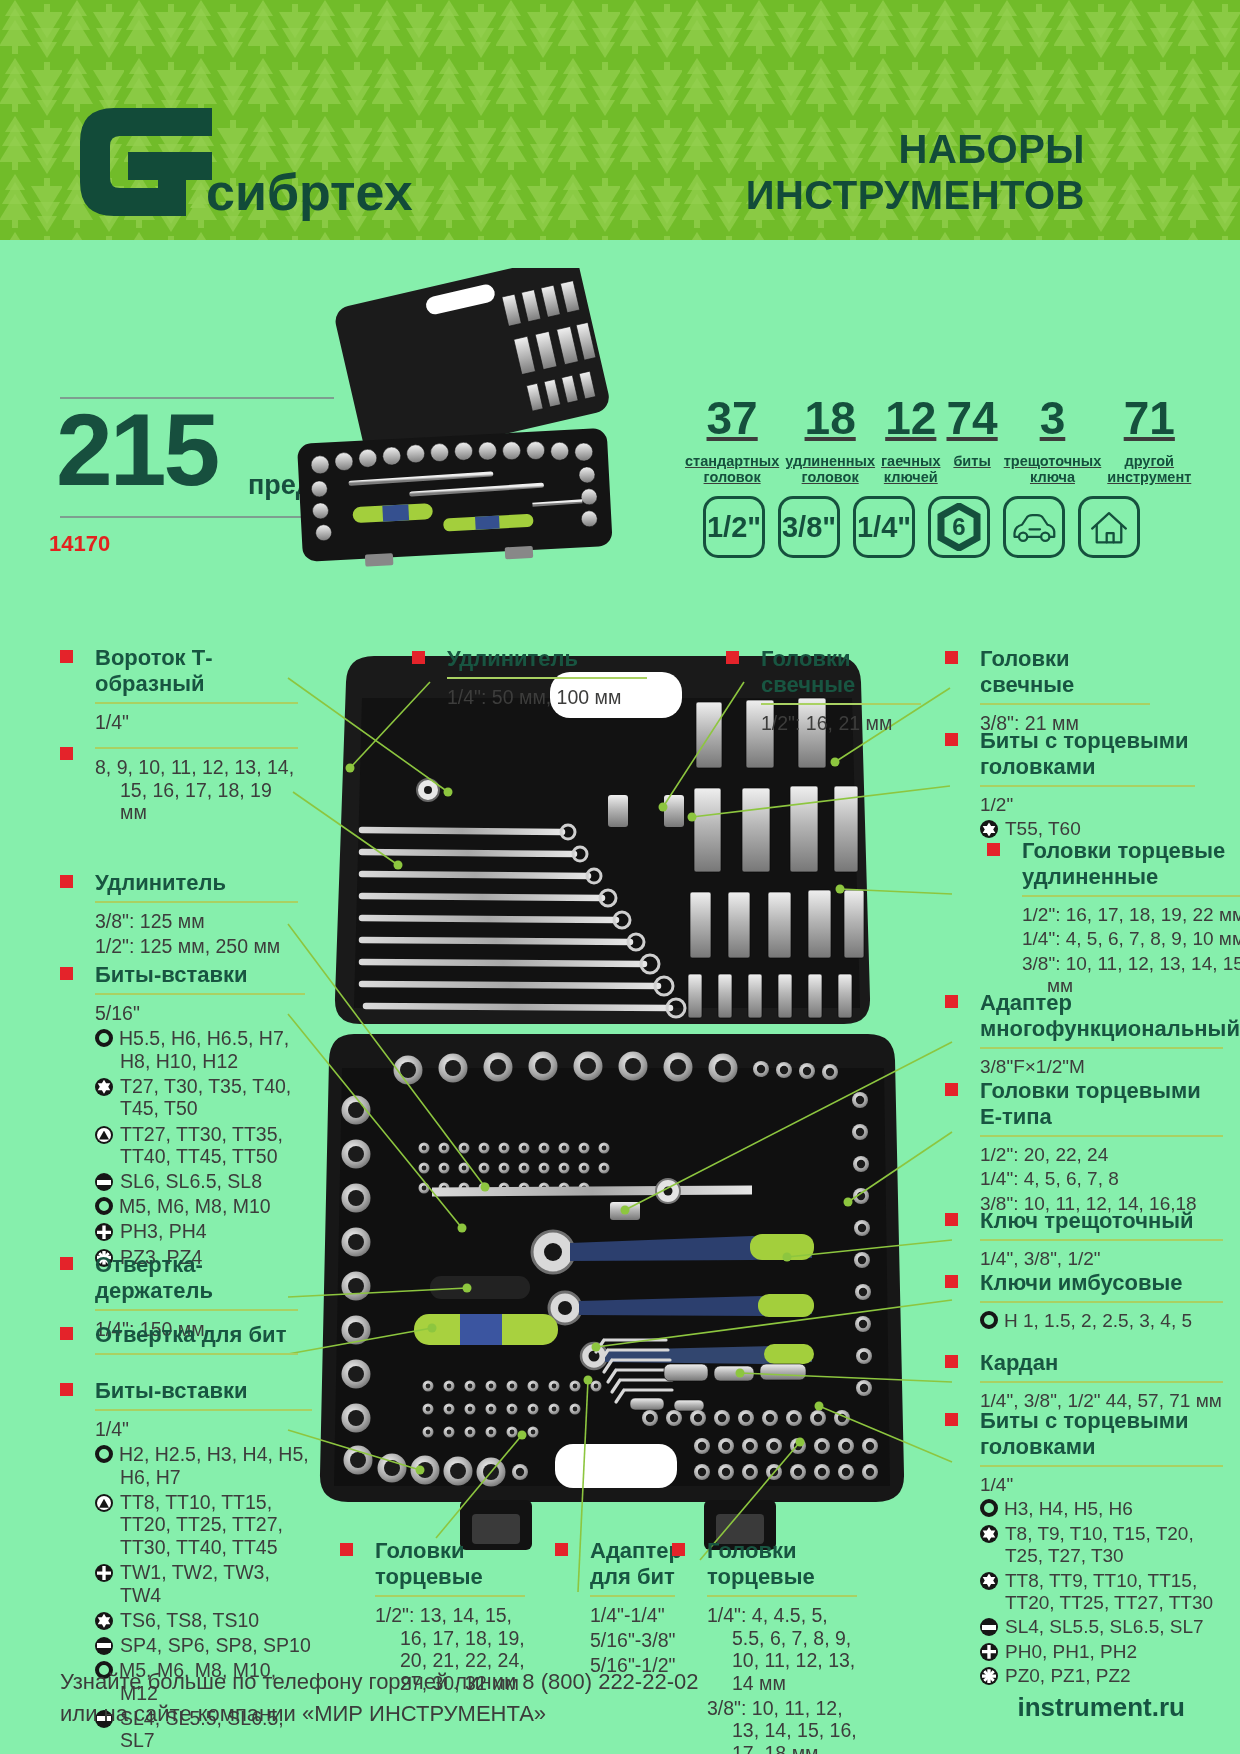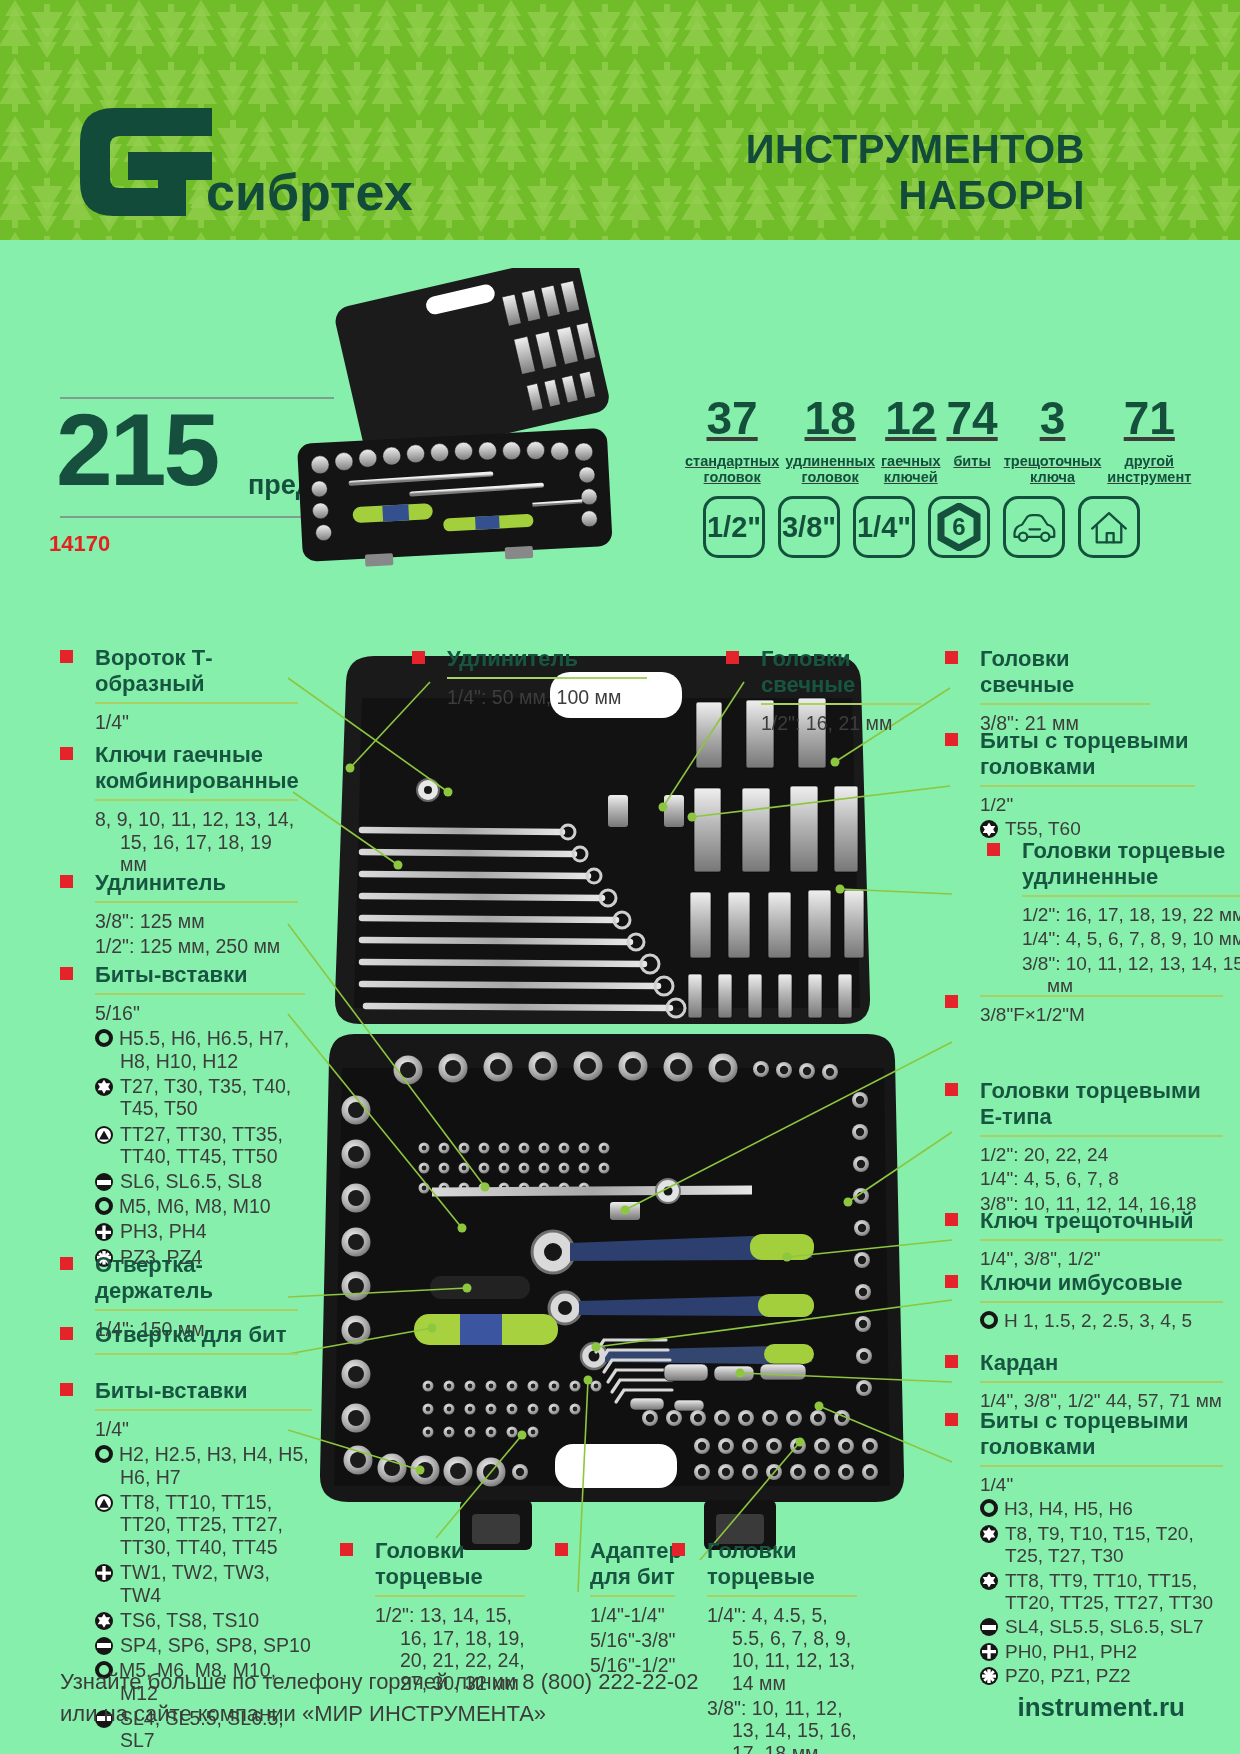--- a/index.html
+++ b/index.html
@@ -90,22 +90,22 @@
       <rect width="1240" height="240" fill="#71bc29"></rect>
       <rect width="1240" height="240" fill="url(#trees)"></rect>
     </svg>
     <svg width="150" height="120" style="position:absolute;left:66px;top:100px" viewBox="0 0 150 120">
       <path fill="#124b39" d="M146 8 H48 Q14 8 14 42 V82 Q14 116 48 116 H104 V88 H54 Q44 88 44 78 V46 Q44 36 54 36 H146 Z"></path>
       <path fill="#124b39" d="M62 52 H146 V80 H120 V116 H92 V80 H62 Z"></path>
       <polygon fill="#92cf4d" points="132,96 140,108 124,108"></polygon>
     </svg>
     <span class="brand-text">сибртех</span>
     <div class="header-title">
+      <div>НАБОРЫ</div>
       <div>ИНСТРУМЕНТОВ</div>
-      <div>НАБОРЫ</div>
     </div>
   </div>
 
   <div class="hline" style="left:60px;top:397px;width:274px"></div>
   <div class="count-big">215</div>
   <div class="count-label">предметов</div>
   <div class="hline" style="left:60px;top:516px;width:274px"></div>
   <div class="sku">14170</div>
 
   <svg width="336" height="300" viewBox="0 0 336 300" style="position:absolute;left:292px;top:268px">
@@ -627,21 +627,20 @@
         <div class="c-specs">
             <div class="spec-line">1/4"</div>
           </div>
       </div>
     </div>
   </div>
   <div class="callout" style="left:60px;top:742px;width:238px">
     <div class="c-head">
         <span class="bullet"></span>
       <div class="c-body">
-        <div class="c-title">Ключи гаечные комбинированные</div>
         <div class="c-rule"></div>
         <div class="c-specs">
             <div class="spec-line">8, 9, 10, 11, 12, 13, 14, 15, 16, 17, 18, 19 мм</div>
           </div>
       </div>
     </div>
   </div>
   <div class="callout" style="left:60px;top:870px;width:238px">
     <div class="c-head">
         <span class="bullet"></span>
@@ -742,20 +741,21 @@
             <div class="spec-line">1/4": 4, 5, 6, 7, 8, 9, 10 мм</div>
             <div class="spec-line">3/8": 10, 11, 12, 13, 14, 15 мм</div>
           </div>
       </div>
     </div>
   </div>
   <div class="callout callout-right" style="left:945px;top:990px;width:278px">
     <div class="c-head">
         <span class="bullet"></span>
       <div class="c-body">
+        <div class="c-title">Адаптер многофункциональный</div>
         <div class="c-rule"></div>
         <div class="c-specs">
             <div class="spec-line">3/8"F×1/2"M</div>
           </div>
       </div>
     </div>
   </div>
   <div class="callout callout-right" style="left:945px;top:1078px;width:278px">
     <div class="c-head">
         <span class="bullet"></span>

